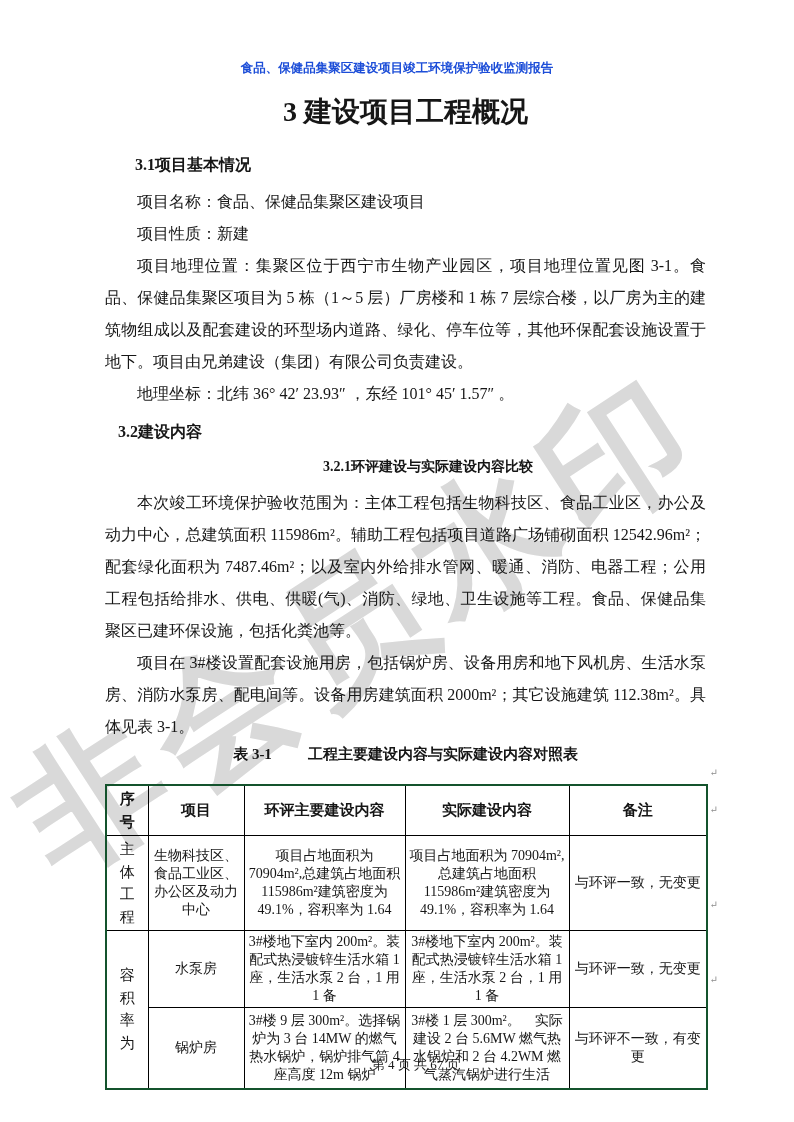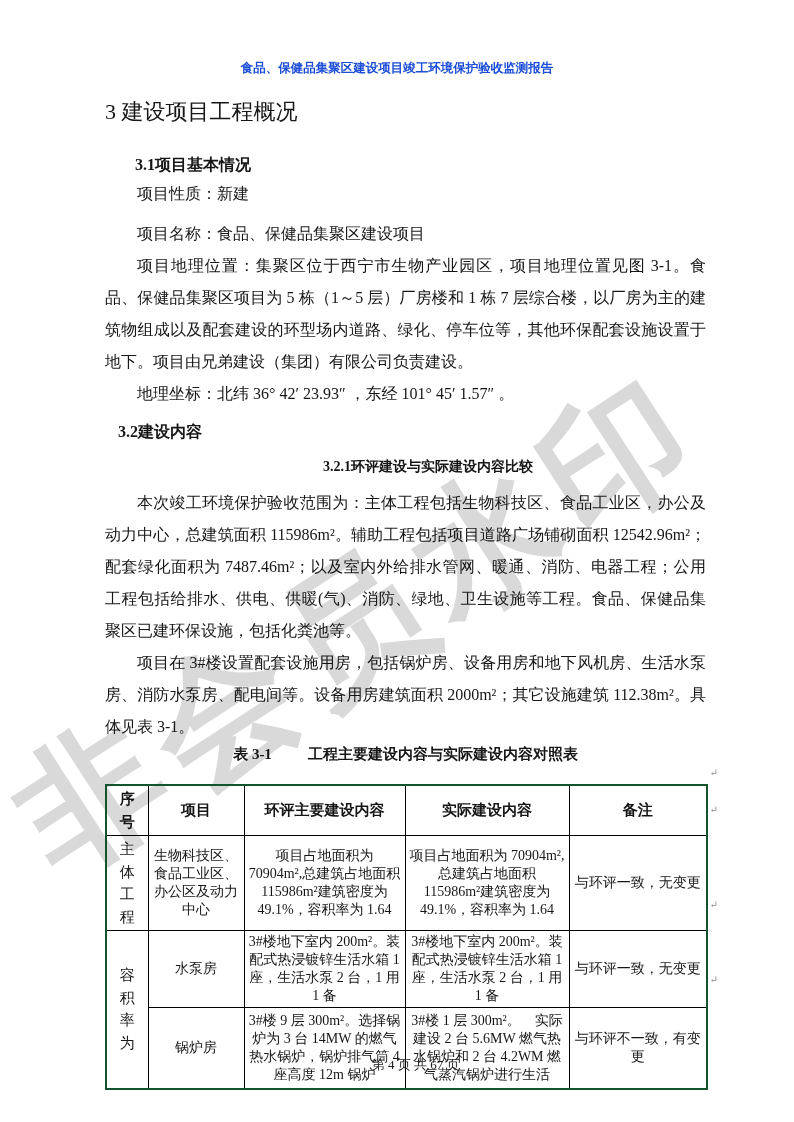--- a/index.html
+++ b/index.html
@@ -21,21 +21,21 @@
   }
   .doc-header{
     position:absolute;top:60px;left:0;right:0;
     text-align:center;font-size:12.5px;font-weight:bold;color:#1d4ed8;
     z-index:1;
   }
   .content{
     position:relative;z-index:1;
     margin:97px 88px 0 105px;width:601px;
   }
-  .h1{font-size:22px;font-weight:normal;line-height:30px;margin:0;}
+  .h1{font-size:28px;font-weight:bold;line-height:30px;margin:0;text-align:center;}
   .h2{font-size:16px;font-weight:bold;line-height:27px;margin:0;}
   .h2a{margin-top:24px;padding-left:30px;}
   .h2b{margin-top:8px;padding-left:13px;}
   .h3{font-size:14px;font-weight:bold;line-height:24px;margin-top:10px;padding-left:45px;text-align:center;}
   .para{
     font-size:16px;line-height:32px;margin:0;
     text-align:justify;text-indent:2em;
   }
   .para.first{margin-top:8px;}
   
@@ -79,22 +79,22 @@
   <div class="watermark">非会员水印</div>
 
   <div class="doc-header">食品、保健品集聚区建设项目竣工环境保护验收监测报告</div>
 
   <div class="content">
 
     <div class="h1">3 建设项目工程概况</div>
 
     <div class="h2 h2a">3.1项目基本情况</div>
 
+    <p class="para first">项目名称：食品、保健品集聚区建设项目</p>
     <p class="para">项目性质：新建</p>
-    <p class="para first">项目名称：食品、保健品集聚区建设项目</p>
     <p class="para">项目地理位置：集聚区位于西宁市生物产业园区，项目地理位置见图 3-1。食品、保健品集聚区项目为 5 栋（1～5 层）厂房楼和 1 栋 7 层综合楼，以厂房为主的建筑物组成以及配套建设的环型场内道路、绿化、停车位等，其他环保配套设施设置于地下。项目由兄弟建设（集团）有限公司负责建设。</p>
     <p class="para">地理坐标：北纬 36° 42′ 23.93″ ，东经 101° 45′ 1.57″ 。</p>
 
     <div class="h2 h2b">3.2建设内容</div>
 
     <div class="h3">3.2.1环评建设与实际建设内容比较</div>
 
     <p class="para first">本次竣工环境保护验收范围为：主体工程包括生物科技区、食品工业区，办公及动力中心，总建筑面积 115986m²。辅助工程包括项目道路广场铺砌面积 12542.96m²；配套绿化面积为 7487.46m²；以及室内外给排水管网、暖通、消防、电器工程；公用工程包括给排水、供电、供暖(气)、消防、绿地、卫生设施等工程。食品、保健品集聚区已建环保设施，包括化粪池等。</p>
     <p class="para">项目在 3#楼设置配套设施用房，包括锅炉房、设备用房和地下风机房、生活水泵房、消防水泵房、配电间等。设备用房建筑面积 2000m²；其它设施建筑 112.38m²。具体见表 3-1。</p>
 

